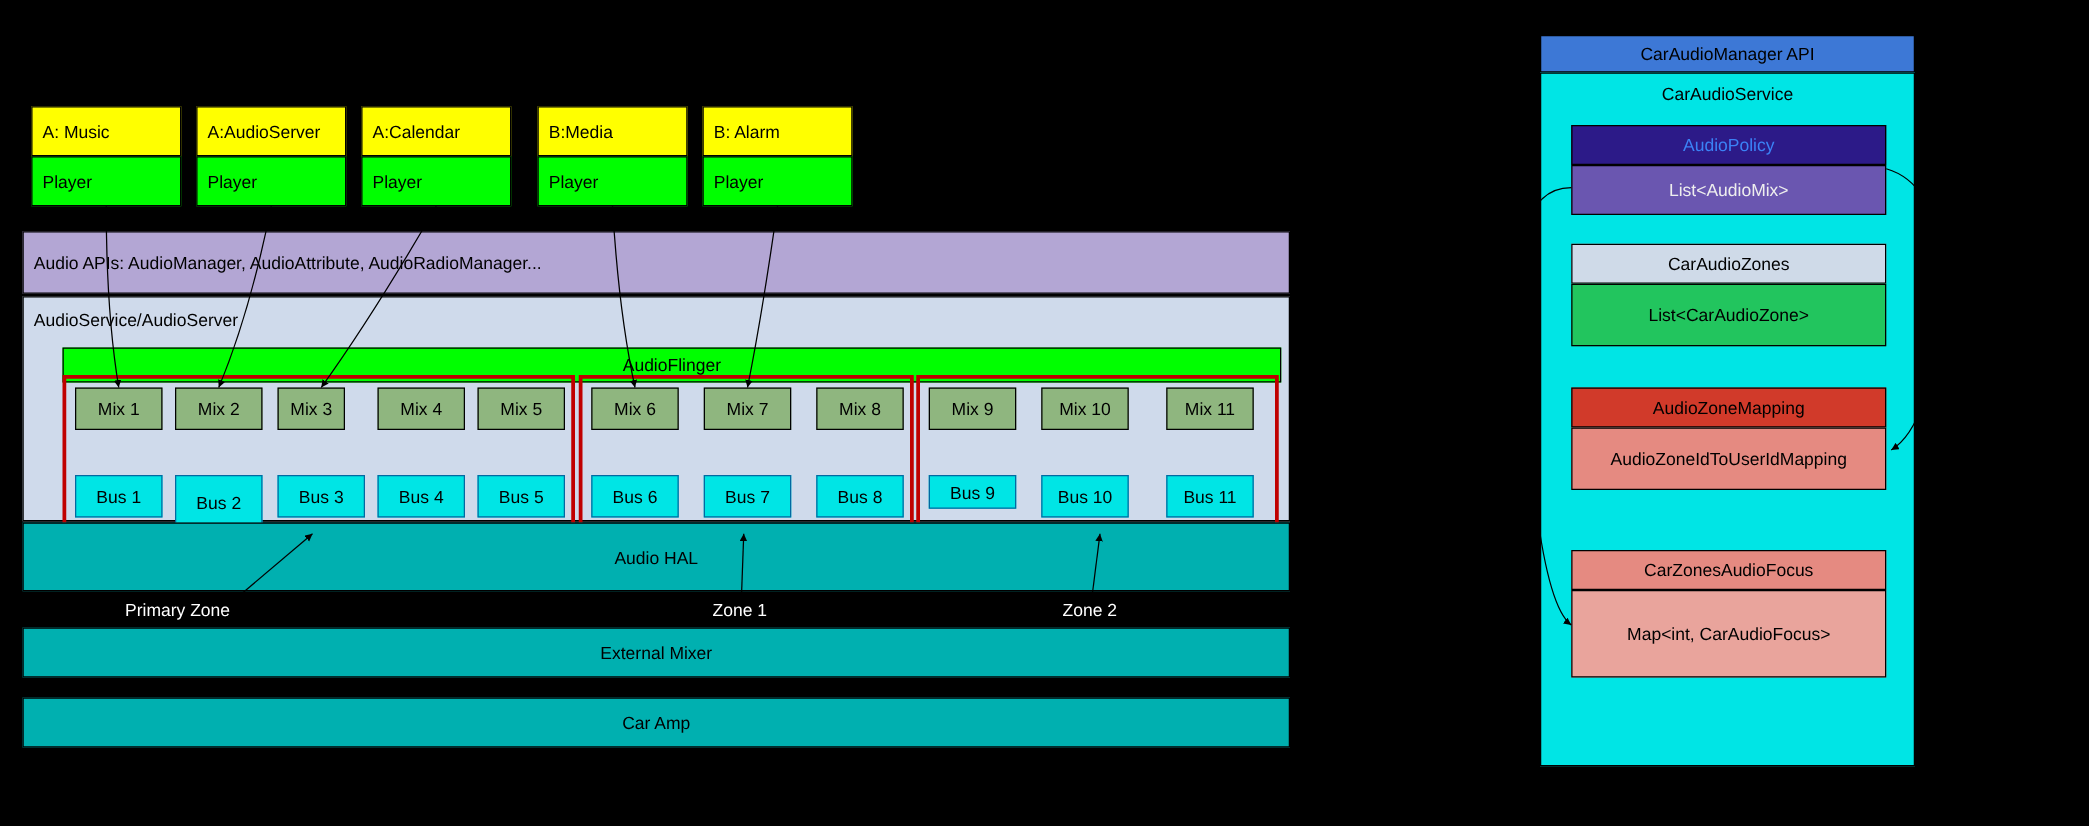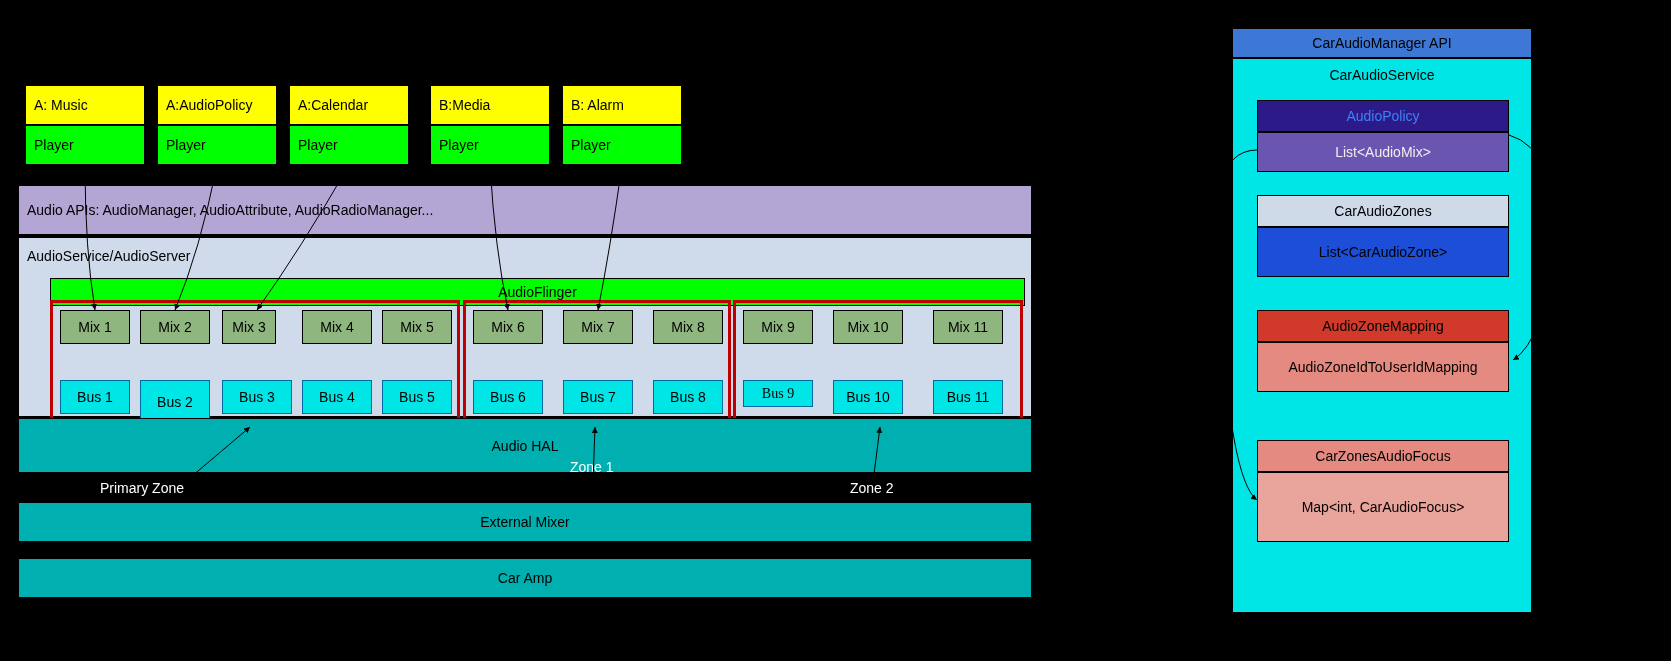--- a/index.html
+++ b/index.html
@@ -29,39 +29,39 @@
   .mix-box { background: #8fb67f; border:1px solid #000; }
   .bus-box { background: #00e5e5; border:1px solid #0369a1; }
   .hal-box { background: #00b0b0; }
   .ext-mixer { background: #00b0b0; }
   .zone-border { border: 3px solid #c00000; position:absolute; background:transparent; }
   .right-panel { background: #00e5e5; }
   .api-header { background: #3d78d6; color:#000; }
   .audiopolicy-h { background: #2c1a88; color:#3b82f6; }
   .audiopolicy-b { background: #6a56b0; color:#eee; }
   .zones-h { background: #cfdae8; }
-  .zones-b { background: #1d4ed8; }
+  .zones-b { background: #22c55e; }
   .zonemap-h { background: #d13a2a; color:#000; }
   .zonemap-b { background: #e58a81; color:#000; }
   .focus-h { background: #e58a81; }
   .zone-label { position:absolute; color:#fff; font-size:14px; }
   svg.arrows { position:absolute; top:0; left:0; pointer-events:none; }
 </style>
 </head>
 <body>
 
 <div class="box attr-box" style="left:25px; top:85px; width:120px; height:40px;">
     <span>A: Music</span>
   </div>
 <div class="box player-box" style="left:25px; top:125px; width:120px; height:40px;">
     <span>Player</span>
   </div>
 
 <div class="box attr-box" style="left:157px; top:85px; width:120px; height:40px;">
-    <span>A:AudioPolicy</span>
+    <span>A:AudioServer</span>
   </div>
 <div class="box player-box" style="left:157px; top:125px; width:120px; height:40px;">
     <span>Player</span>
   </div>
 
 <div class="box attr-box" style="left:289px; top:85px; width:120px; height:40px;">
     <span>A:Calendar</span>
   </div>
 <div class="box player-box" style="left:289px; top:125px; width:120px; height:40px;">
     <span>Player</span>
@@ -144,40 +144,40 @@
   </div>
 <div class="box bus-box center" style="left:473px; top:380px; width:70px; height:34px;">
     <span>Bus 6</span>
   </div>
 <div class="box bus-box center" style="left:563px; top:380px; width:70px; height:34px;">
     <span>Bus 7</span>
   </div>
 <div class="box bus-box center" style="left:653px; top:380px; width:70px; height:34px;">
     <span>Bus 8</span>
   </div>
-<div class="box bus-box center" style="left:743px; top:380px; width:70px; height:27px;font-family:Liberation Serif, serif;">
+<div class="box bus-box center" style="left:743px; top:380px; width:70px; height:27px;">
     <span>Bus 9</span>
   </div>
 <div class="box bus-box center" style="left:833px; top:380px; width:70px; height:34px;">
     <span>Bus 10</span>
   </div>
 <div class="box bus-box center" style="left:933px; top:380px; width:70px; height:34px;">
     <span>Bus 11</span>
   </div>
 
 <div class="zone-border" style="left:50px; top:300px; width:410px; height:125px;"></div>
 <div class="zone-border" style="left:463px; top:300px; width:268px; height:125px;"></div>
 <div class="zone-border" style="left:733px; top:300px; width:290px; height:125px;"></div>
 
 <div class="box hal-box center" style="left:18px; top:418px; width:1014px; height:55px;">
     <span>Audio HAL</span>
   </div>
 
 <div class="zone-label" style="left:100px; top:480px;">Primary Zone</div>
-<div class="zone-label" style="left:570px; top:459px;">Zone 1</div>
+<div class="zone-label" style="left:570px; top:480px;">Zone 1</div>
 <div class="zone-label" style="left:850px; top:480px;">Zone 2</div>
 
 <div class="box ext-mixer center" style="left:18px; top:502px; width:1014px; height:40px;">
     <span>External Mixer</span>
   </div>
 
 <div class="box ext-mixer center" style="left:18px; top:558px; width:1014px; height:40px;">
     <span>Car Amp</span>
   </div>
 

